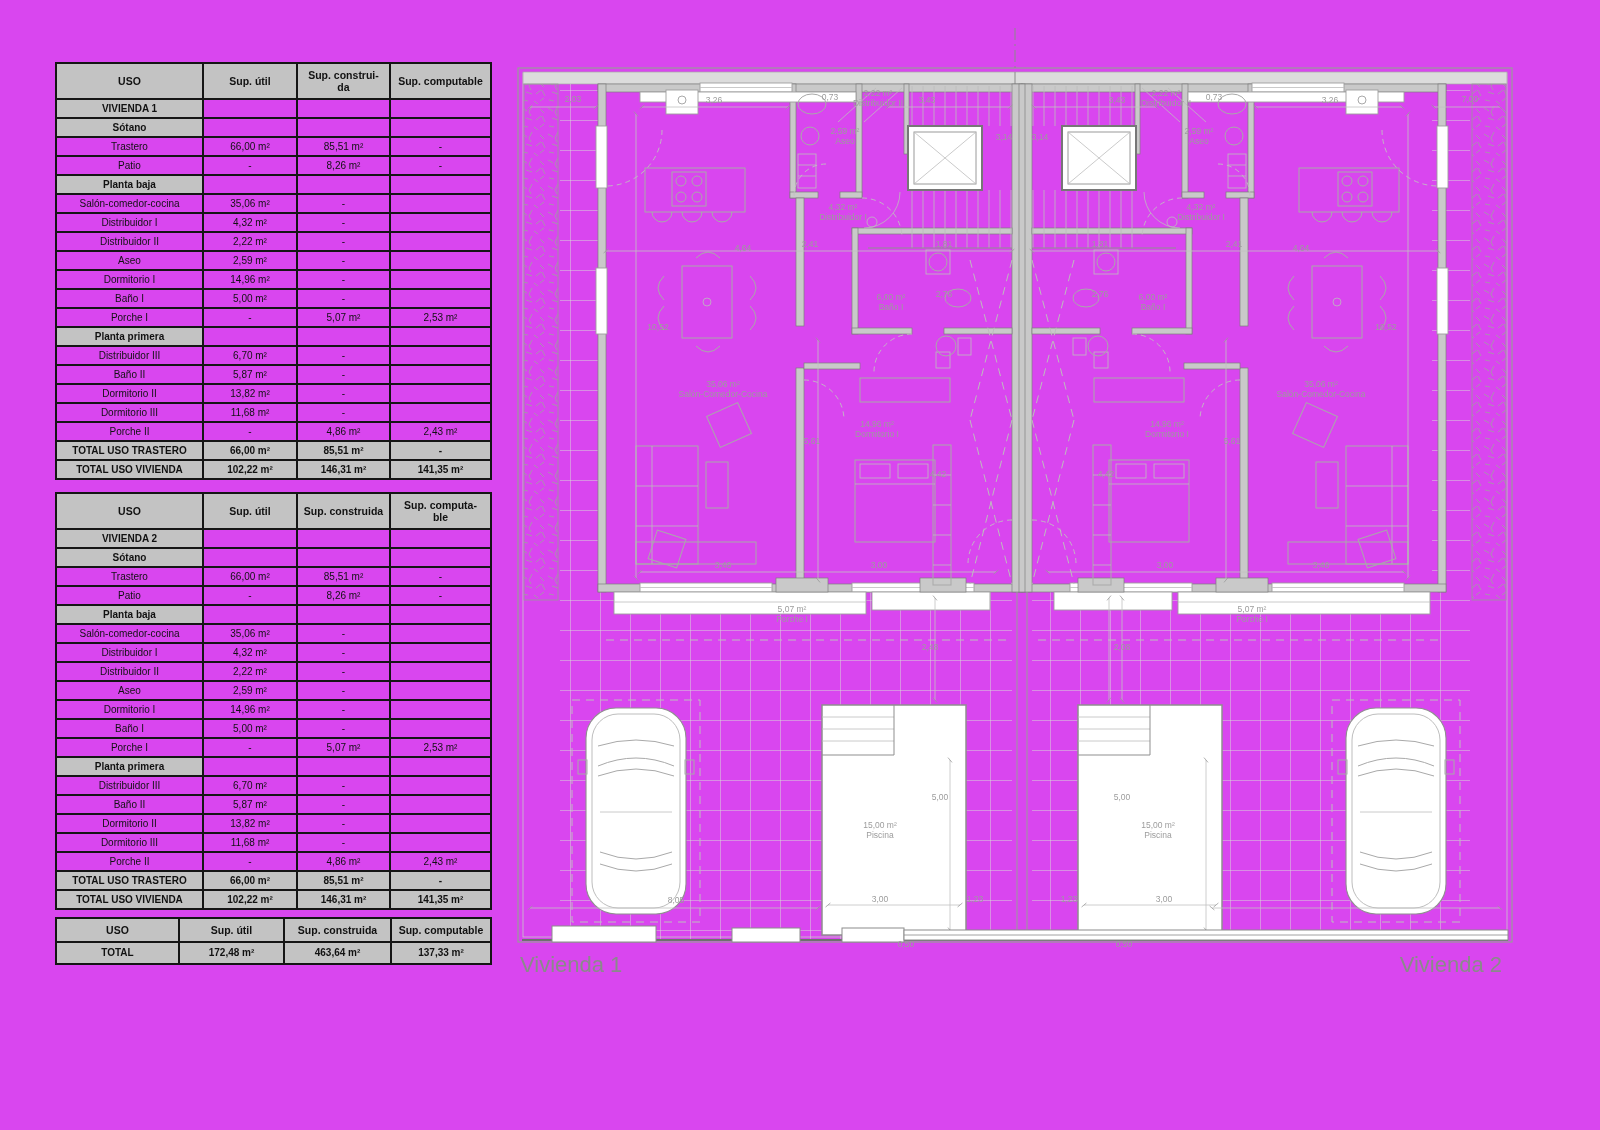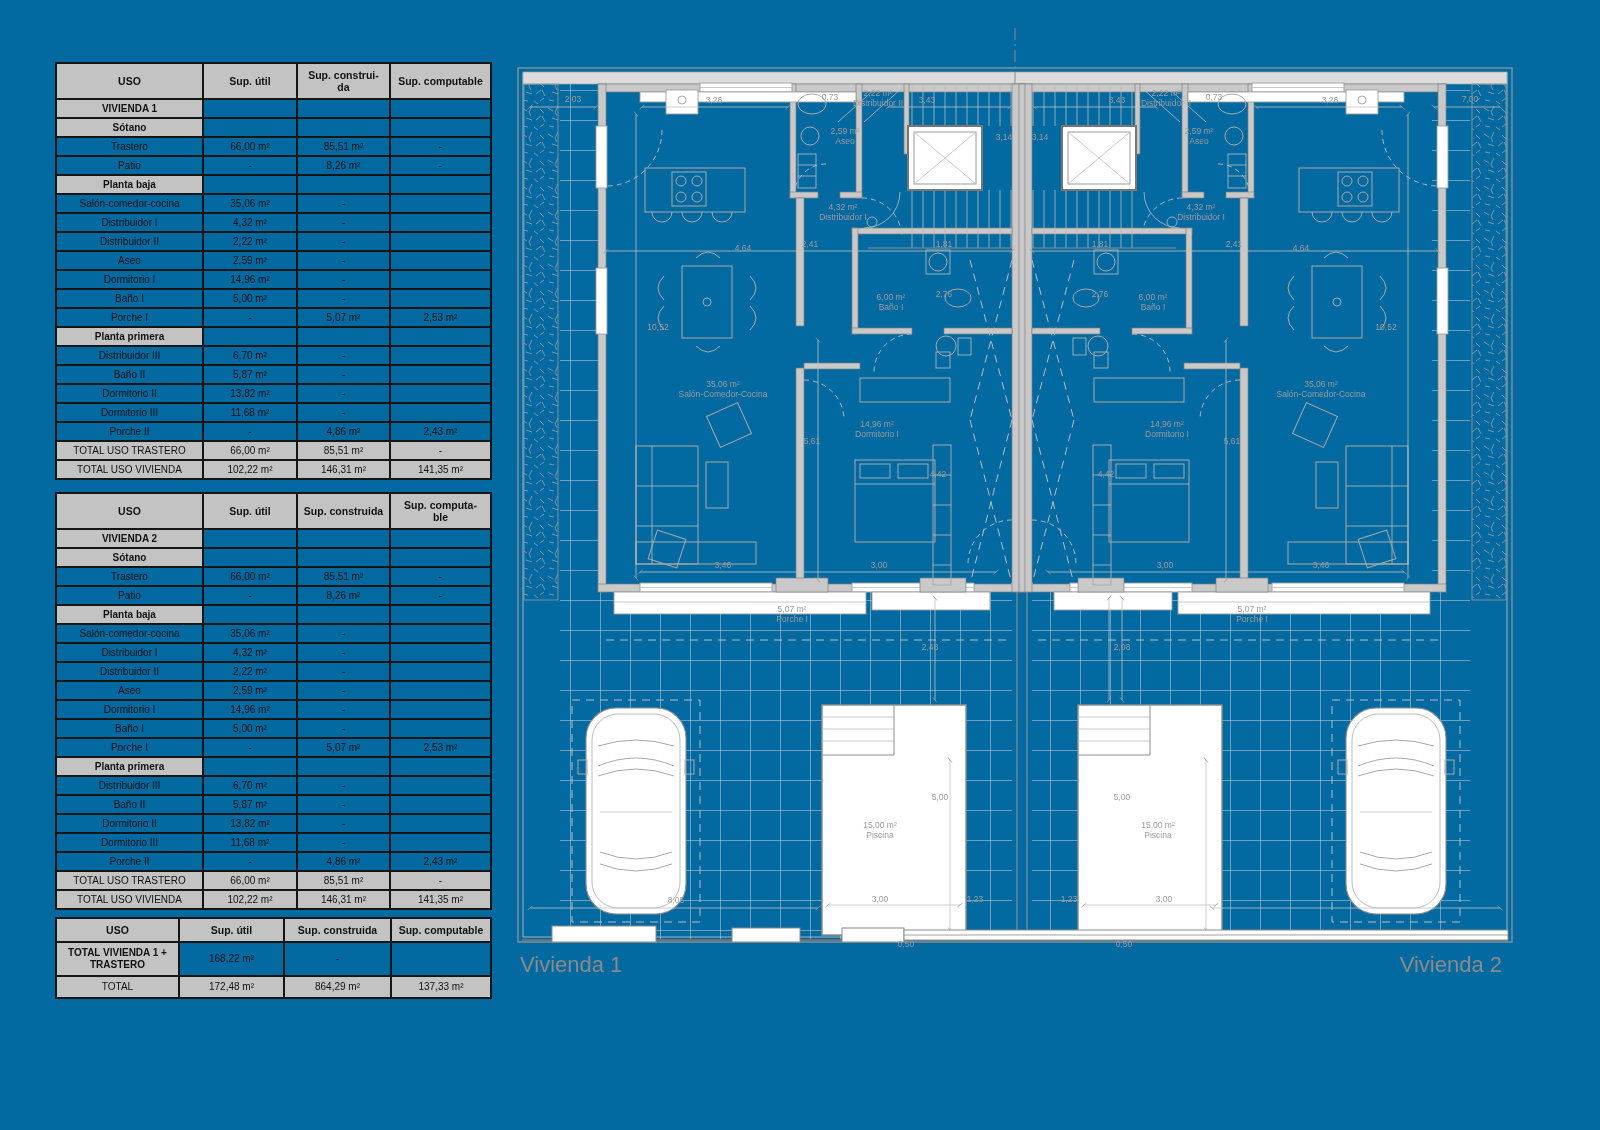--- a/index.html
+++ b/index.html
@@ -1,27 +1,27 @@
 <!DOCTYPE html>
 <html><head>
 <meta charset="utf-8">
 <style>
   html,body{margin:0;padding:0;background:#fff;}
-  .page{position:relative;width:1600px;height:1130px;background:#0369a1;overflow:hidden;
+  .page{position:relative;width:1600px;height:1130px;background:#d946ef;overflow:hidden;
         font-family:"Liberation Sans",sans-serif;color:#111;}
   
   .tbl{position:absolute;border-collapse:collapse;table-layout:fixed;width:437px;
        font-size:10px;line-height:1.15;}
   .tbl th,.tbl td{border:2px solid #151515;padding:1px 3px;text-align:center;
        overflow:hidden;}
   .tbl th{background:#c3c3c3;font-weight:bold;font-size:10.5px;white-space:pre-line;
        height:32px;vertical-align:middle;}
   .tbl td{height:15px;vertical-align:middle;}
   .tbl tr.sec td:first-child{background:#c3c3c3;font-weight:bold;}
-  .tbl tr.tot td{background:#c3c3c3;font-weight:normal;}
+  .tbl tr.tot td{background:#c3c3c3;font-weight:bold;}
   .tbl.small th{height:20px;}
   .tbl.small tr.sec td{height:30px;}
   .tbl.small tr.sec td:first-child{line-height:1.2;}
   .tbl.small tr.tot td{height:18px;}
   #t1{left:55px;top:62px;} #t2{left:55px;top:492px;} #t3{left:55px;top:917px;}
   
   svg.plan{position:absolute;left:0;top:0;}
   .w{fill:#c9c9c9;stroke:#7e7e7e;stroke-width:.7;}
   .wl{fill:none;stroke:#8f8f8f;stroke-width:1;}
   .fw{fill:#fff;stroke:#9e9e9e;stroke-width:.9;}
@@ -326,30 +326,24 @@
         </colgroup>
         <thead>
           <tr>
             <th>USO</th>
             <th>Sup. útil</th>
             <th>Sup. construida</th>
             <th>Sup. computable</th>
           </tr>
         </thead>
         <tbody>
-          <tr class="sec">
-            <td>TOTAL VIVIENDA 1 + TRASTERO</td>
-            <td>168,22 m²</td>
-            <td>-</td>
-            <td></td>
-          </tr>
           <tr class="tot">
             <td>TOTAL</td>
             <td>172,48 m²</td>
-            <td>864,29 m²</td>
+            <td>463,64 m²</td>
             <td>137,33 m²</td>
           </tr>
         </tbody>
       </table>
   </div>
 
   <svg class="plan" width="1600" height="1130" viewBox="0 0 1600 1130">
     <defs>
       <pattern id="tiles" width="30" height="30" patternUnits="userSpaceOnUse">
         <path d="M30 0H0V30" fill="none" stroke="#d8d8d8" stroke-width="1"></path>

